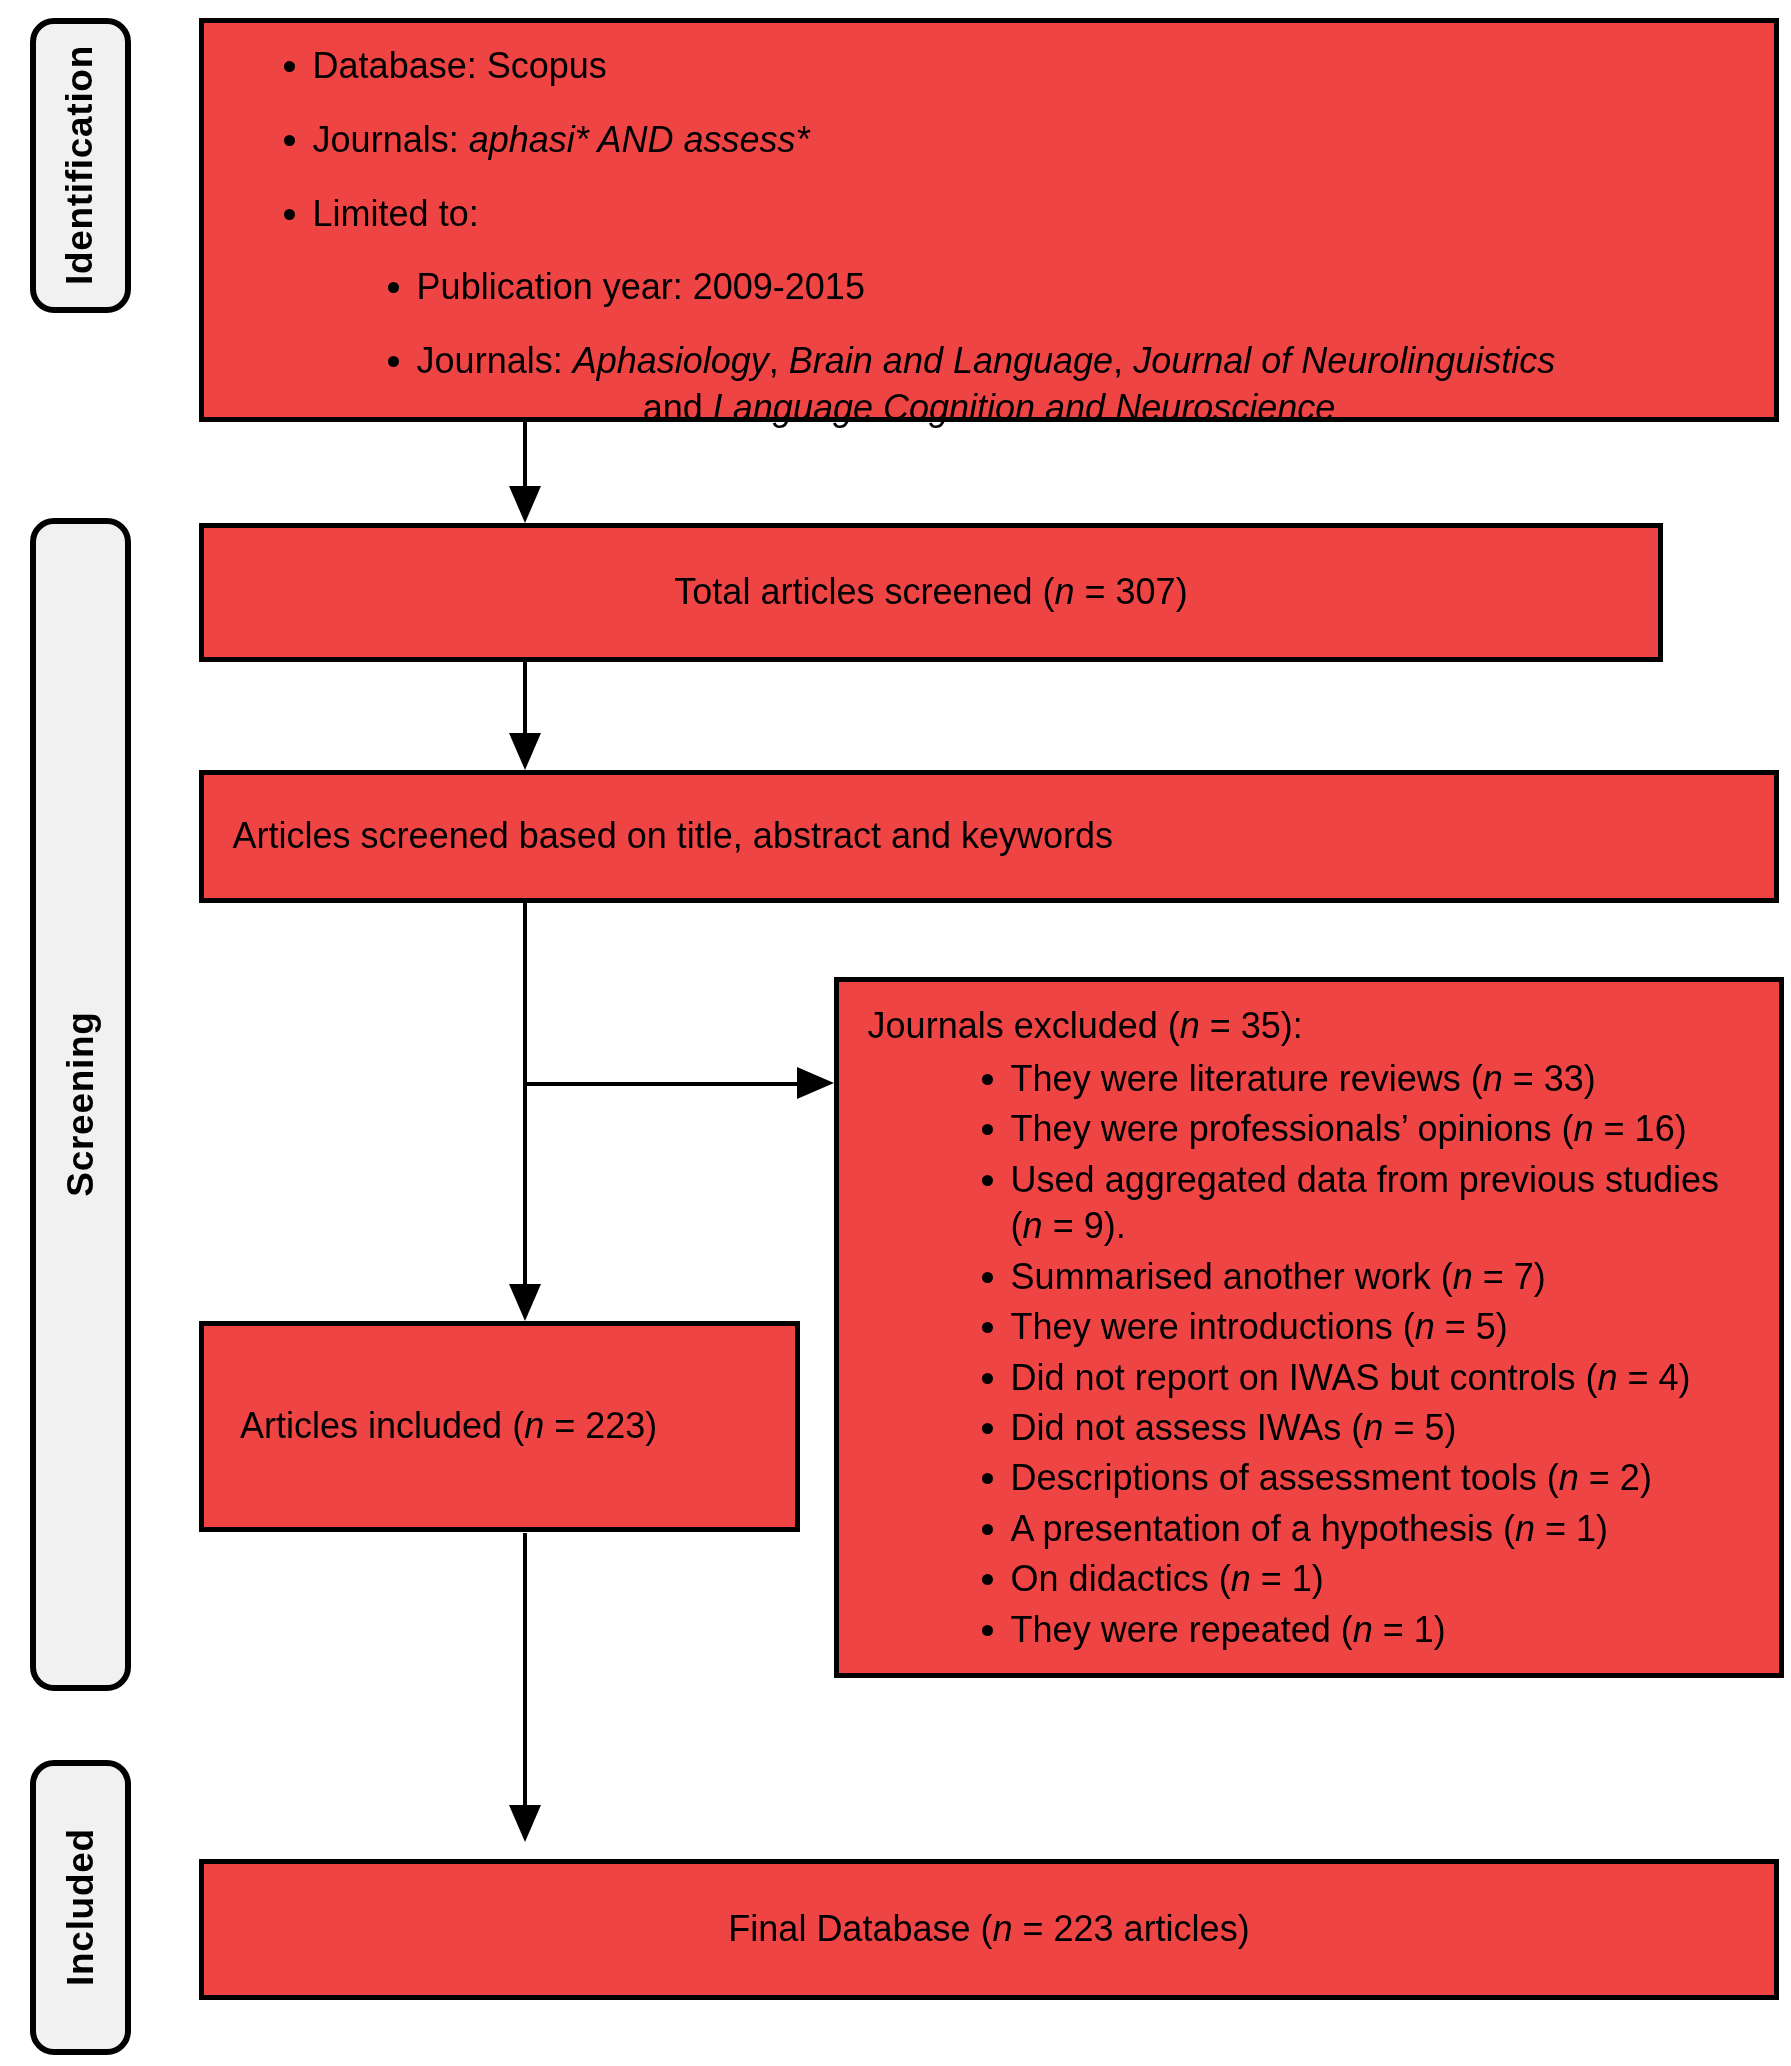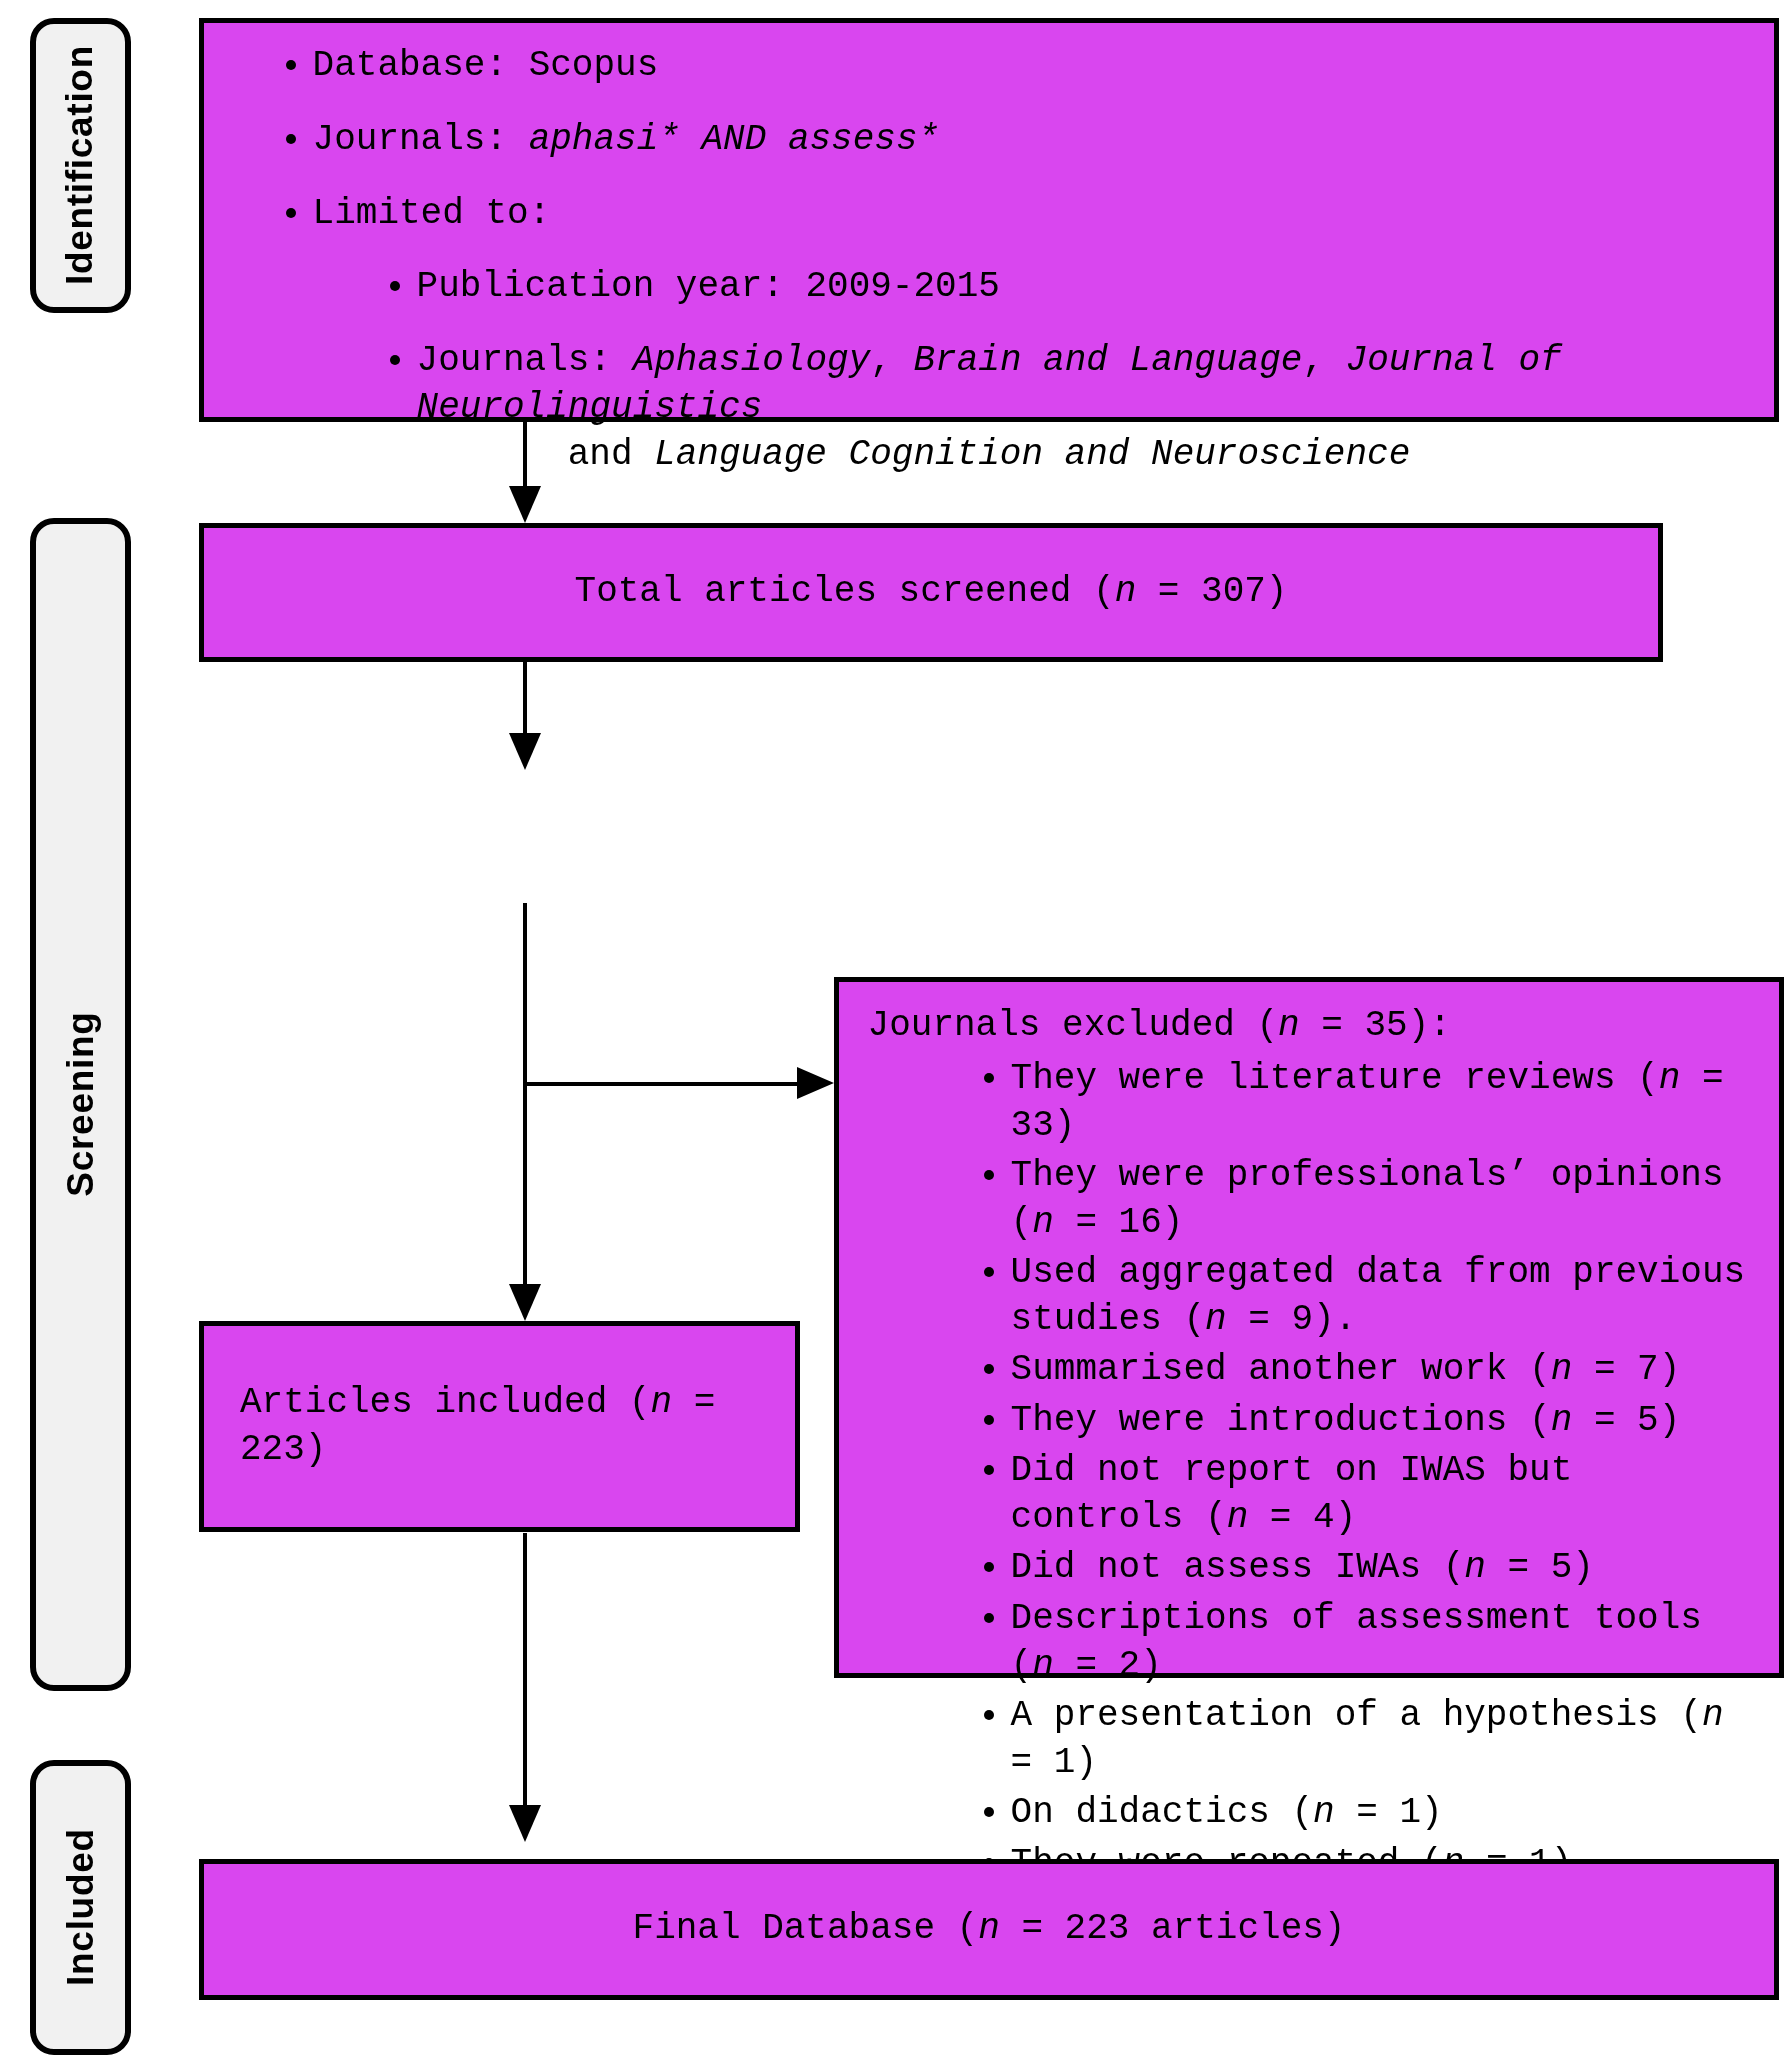--- a/index.html
+++ b/index.html
@@ -35,24 +35,23 @@
     font-size: 37px;
     letter-spacing: 0.7px;
   }
   .stage-identification { top: 18px;   height: 295px; }
   .stage-screening      { top: 518px;  height: 1173px; }
   .stage-included       { top: 1760px; height: 295px; }
 
   
   .box {
     position: absolute;
-    background: #d946ef;
+    background: #ef4444;
     border: 5px solid #000000;
     box-sizing: border-box;
-    font-family: Liberation Mono, monospace;
   }
   .box-criteria { left: 199px; top: 18px;   width: 1580px; height: 404px; padding: 20px 28.6px; }
   .box-total    { left: 199px; top: 523px;  width: 1464px; height: 139px;
                   display: flex; align-items: center; justify-content: center; }
   .box-screened { left: 199px; top: 770px; width: 1580px; height: 133px;
                   display: flex; align-items: center; padding-left: 28.6px; }
   .box-excluded { left: 834px; top: 977px; width: 950px; height: 701px; padding: 21.4px 21.4px 14.3px 28.6px; }
   .box-included { left: 199px; top: 1321px; width: 601px;  height: 211px;
                   display: flex; align-items: center; padding-left: 36px; }
   .box-final    { left: 199px; top: 1843px; width: 1580px; height: 141px;
@@ -139,20 +138,23 @@
   <div class="vline vline-1"></div>
   <div class="arrow-down arrow-down-1"></div>
 
   <div class="box box-total">
     <span><span>Total articles screened (</span><i>n</i><span> = 307)</span></span>
   </div>
 
   <div class="vline vline-2"></div>
   <div class="arrow-down arrow-down-2"></div>
 
+  <div class="box box-screened">
+    <span><span>Articles screened based on title, abstract and keywords</span></span>
+  </div>
 
   <div class="vline vline-3"></div>
   <div class="hline"></div>
   <div class="arrow-right"></div>
   <div class="arrow-down arrow-down-3"></div>
 
   <div class="box box-excluded">
     <div class="excluded-header"><span>Journals excluded (</span><i>n</i><span> = 35):</span></div>
     <ul class="excluded-list">
         <li><span>They were literature reviews (</span><i>n</i><span> = 33)</span></li>

